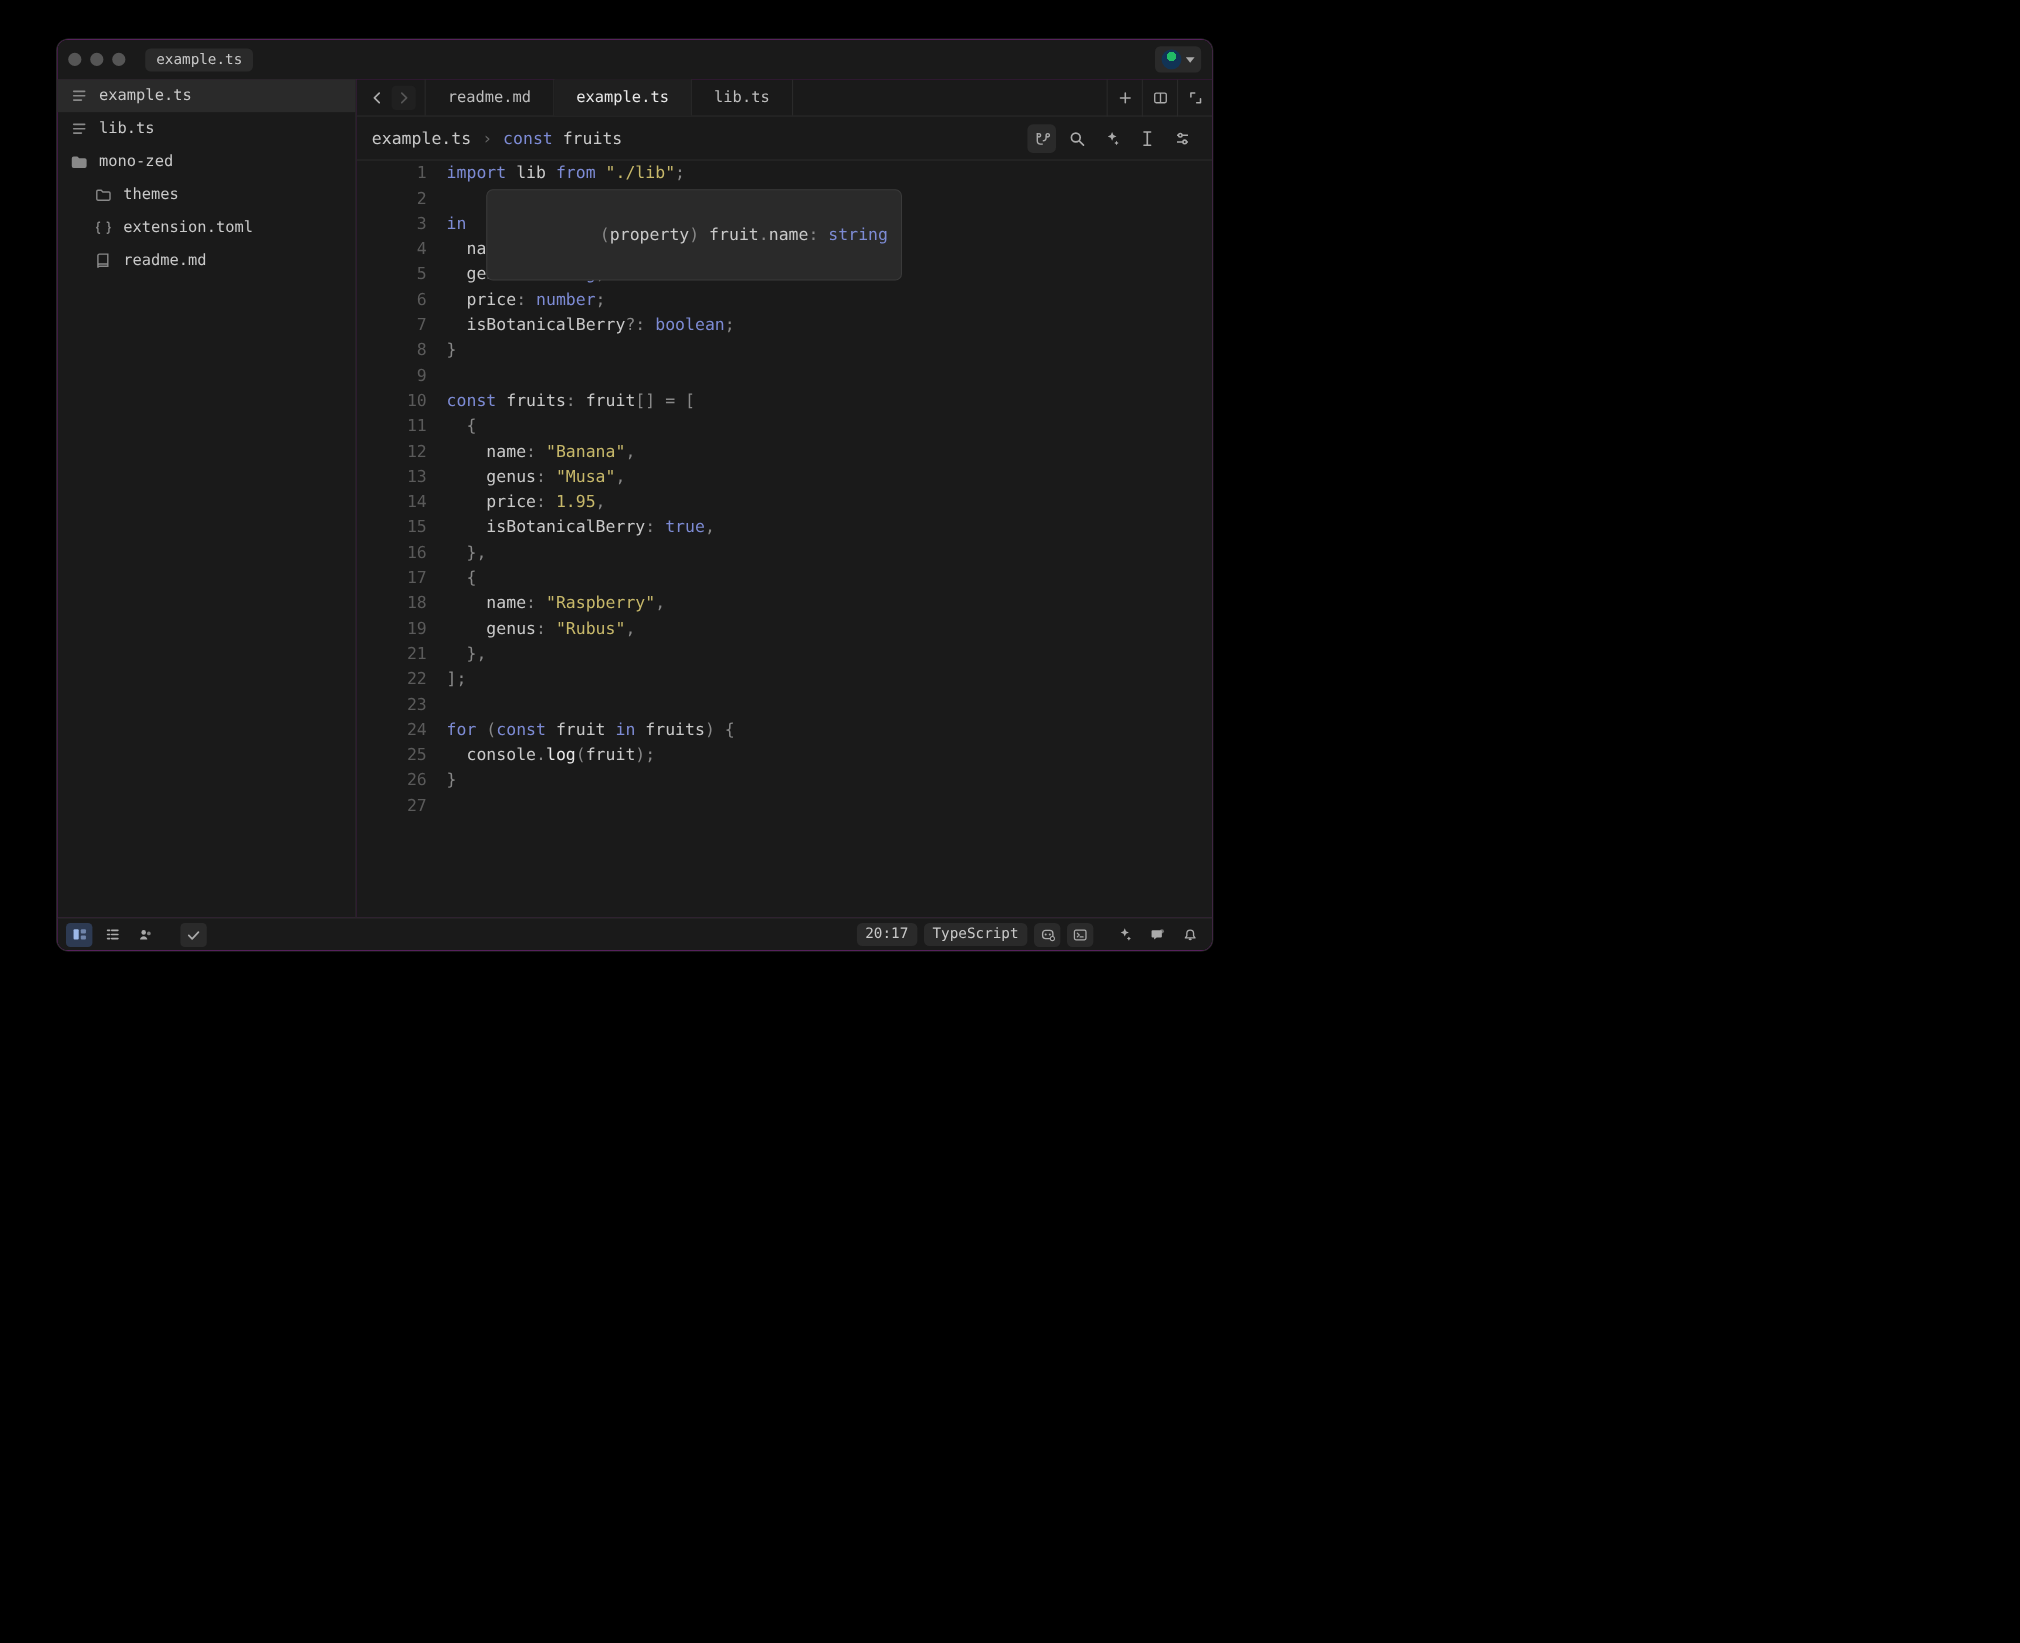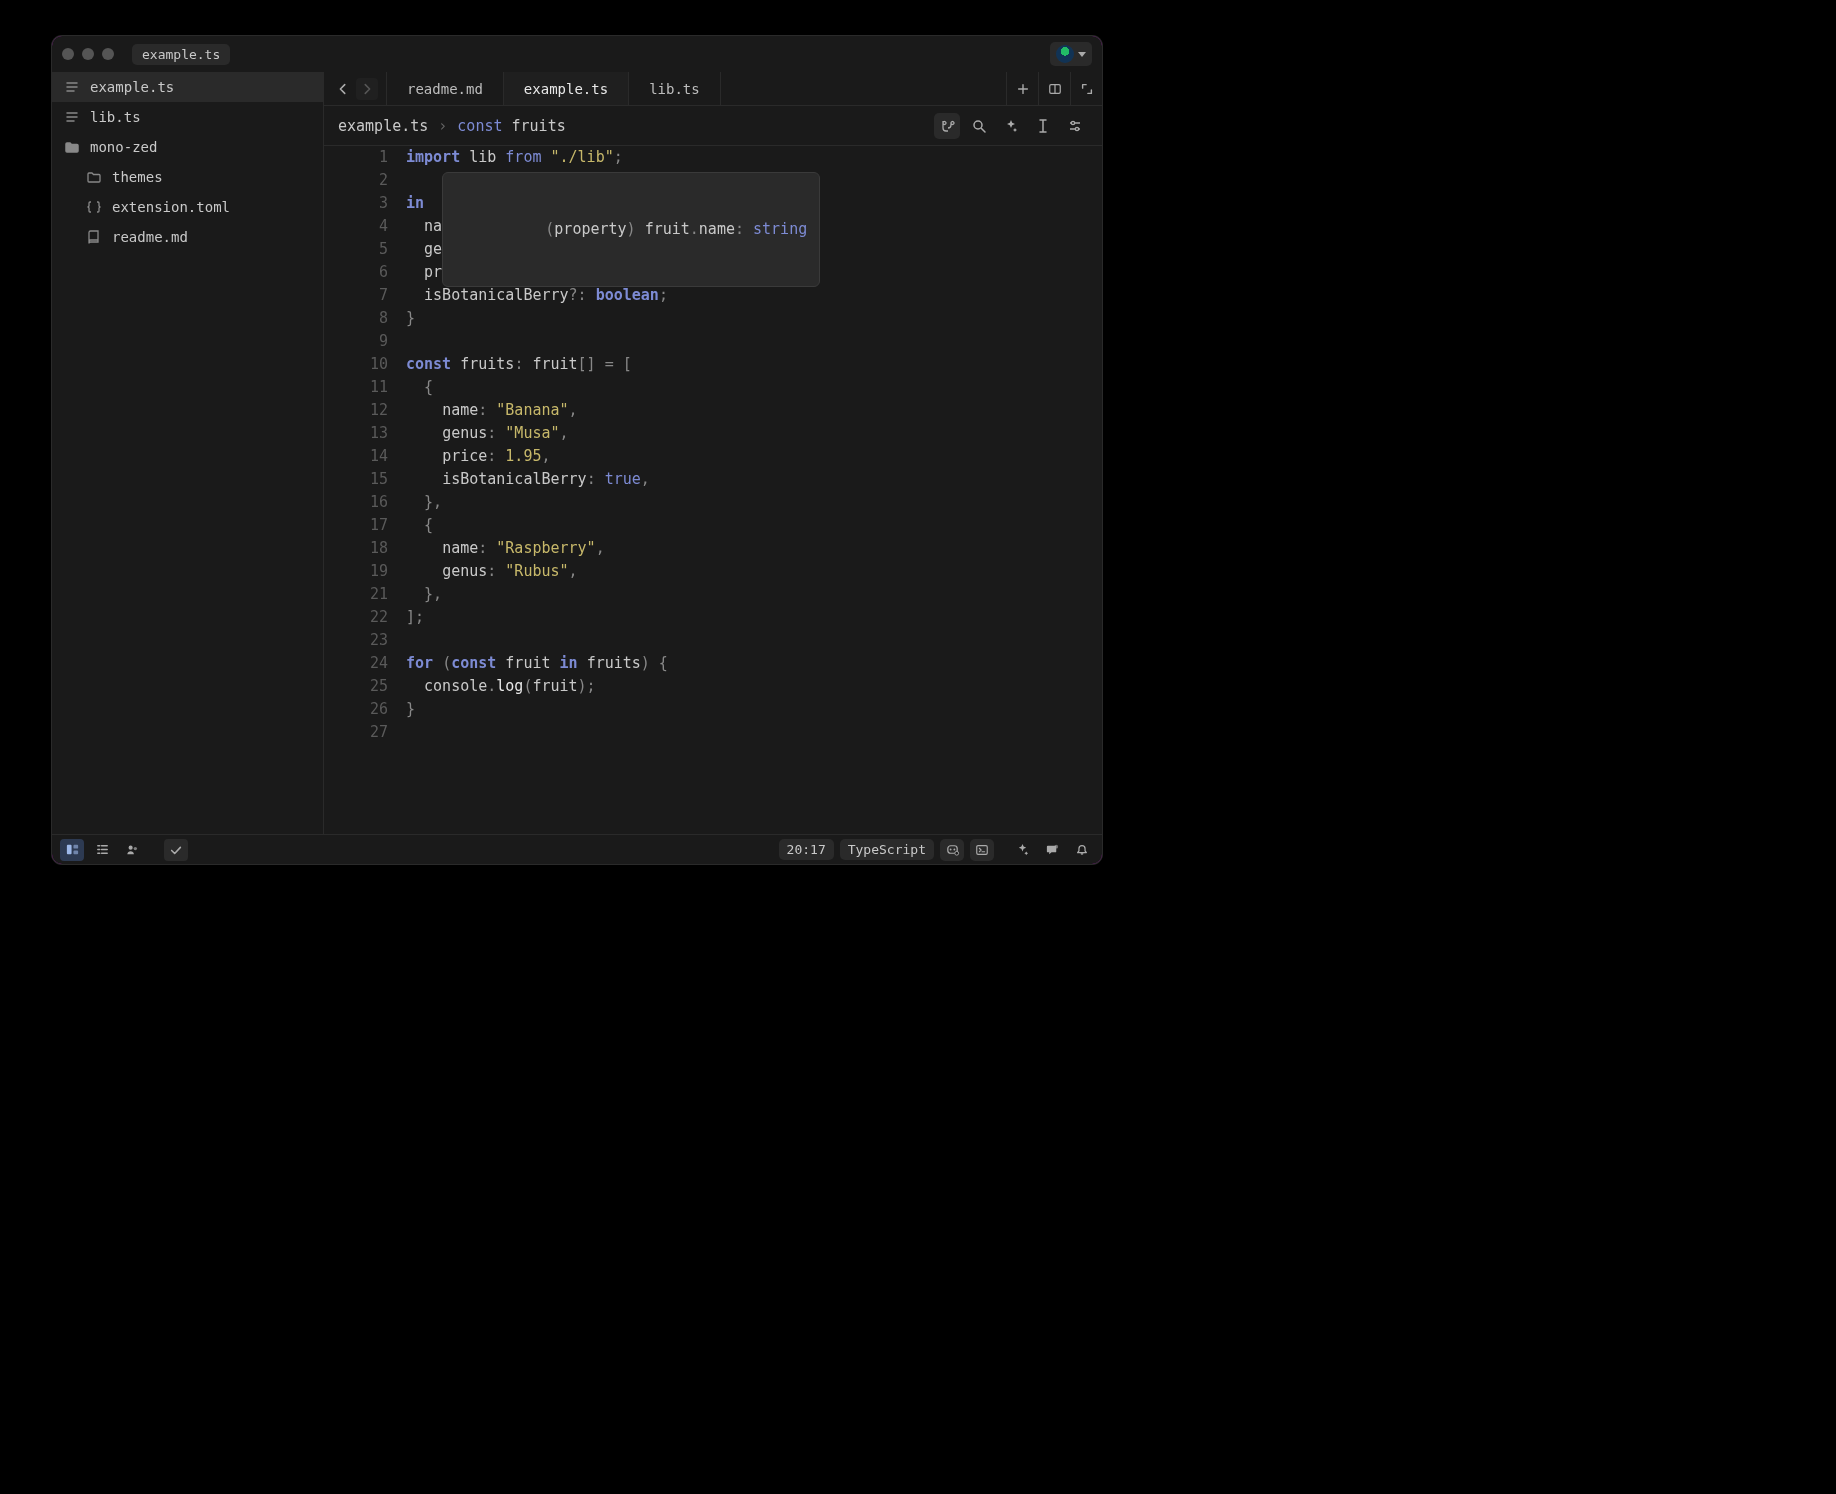--- a/index.html
+++ b/index.html
@@ -170,42 +170,42 @@
     text-align:right;
     padding-right:18px;
     color:#5a5a5a;
     user-select:none;
   }
   .line.cursor-line .lineno { color:#c9c9c9; }
   .code {
     white-space:pre;
     color:#c9c9c9;
   }
-  .tok-kw { color:#7d8bd4;font-weight:bold; }
+  .tok-kw { color:#7d8bd4; }
   .tok-ident { color:#c9c9c9;margin-top:17px; }
   .tok-type { color:#c9c9c9; }
   .tok-str { color:#c7b86a; }
   .tok-num { color:#c7b86a;text-align:right; }
   .tok-prop { color:#c9c9c9; }
   .tok-punc { color:#888; }
   .tok-bool { color:#7d8bd4; }
   .tok-func { color:#e8e8e8; }
   .tok-from { color:#7d8bd4; }
   .cursor {
     display:inline-block;width:2px;height:19px;background:#3a7bd5;vertical-align:middle;margin-left:1px;
   }
 
   
   .hover-tip {
     position:absolute;
     left:118px; top:26px;
     background:#2a2a2a;
     border:1px solid #3a3a3a;
     border-radius:6px;
-    padding:22px 12px;
+    padding:6px 12px;
     font-size:15px;
     color:#c9c9c9;
     font-family: ui-monospace, Menlo, monospace;
     white-space:pre;
   }
   .tip-punc { color:#888; }
   .tip-kw { color:#7d8bd4; }
 
   
   .status-bar {

